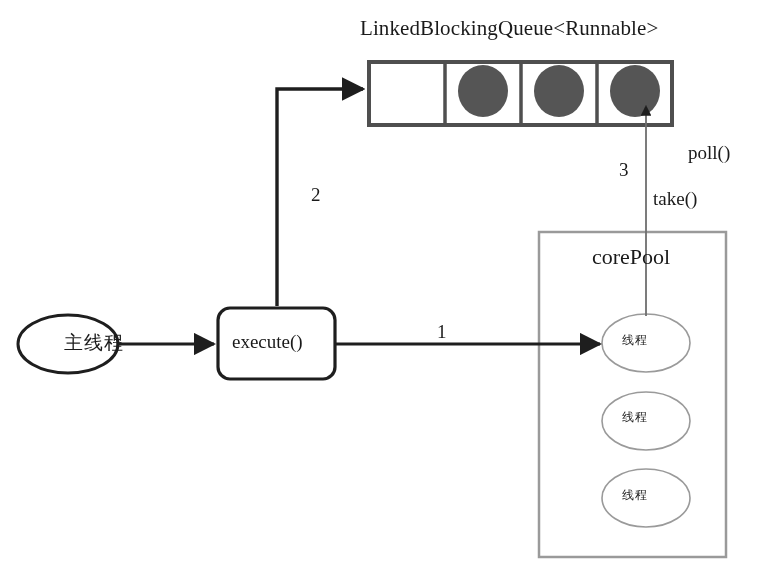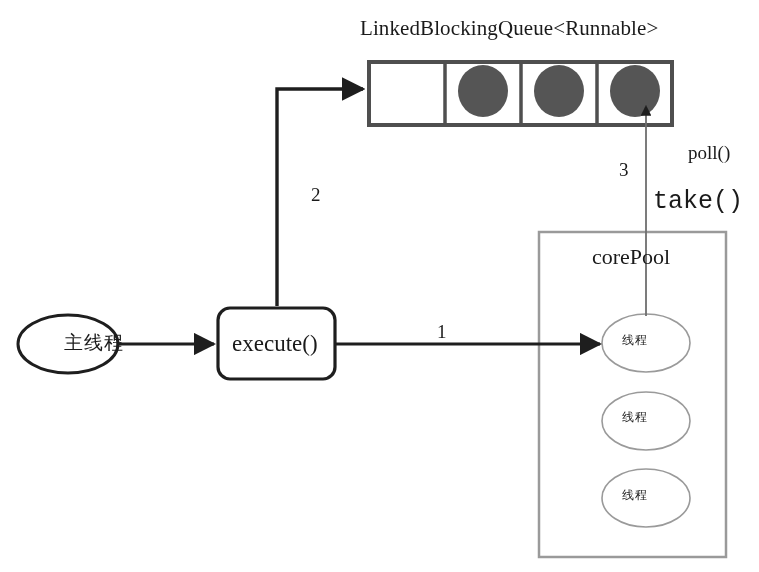--- a/index.html
+++ b/index.html
@@ -42,21 +42,21 @@
     letter-spacing: 0.1px;
   }
   #corepool-title {
     left: 592px;
     top: 246px;
     font-size: 22px;
   }
   #execute-label {
     left: 232px;
     top: 332px;
-    font-size: 23px;
+    font-size: 19px;
   }
   #main-thread-label {
     left: 64px;
     top: 333px;
     font-size: 19px;
     letter-spacing: 1px;
   }
   .thread-label {
     font-size: 12px;
     letter-spacing: 1px;
@@ -81,22 +81,21 @@
   }
   #poll-label {
     left: 655px;
     top: 143px;
     font-size: 19px;
     margin-left: 33px;
   }
   #take-label {
     left: 653px;
     top: 189px;
-    font-size: 25px;
-    font-family: Liberation Mono, monospace;
+    font-size: 19px;
   }
 </style>
 </head>
 <body>
 
 <div id="canvas">
 
   <svg id="diagram-svg" viewBox="0 0 759 572" xmlns="http://www.w3.org/2000/svg">
 
     <defs>

